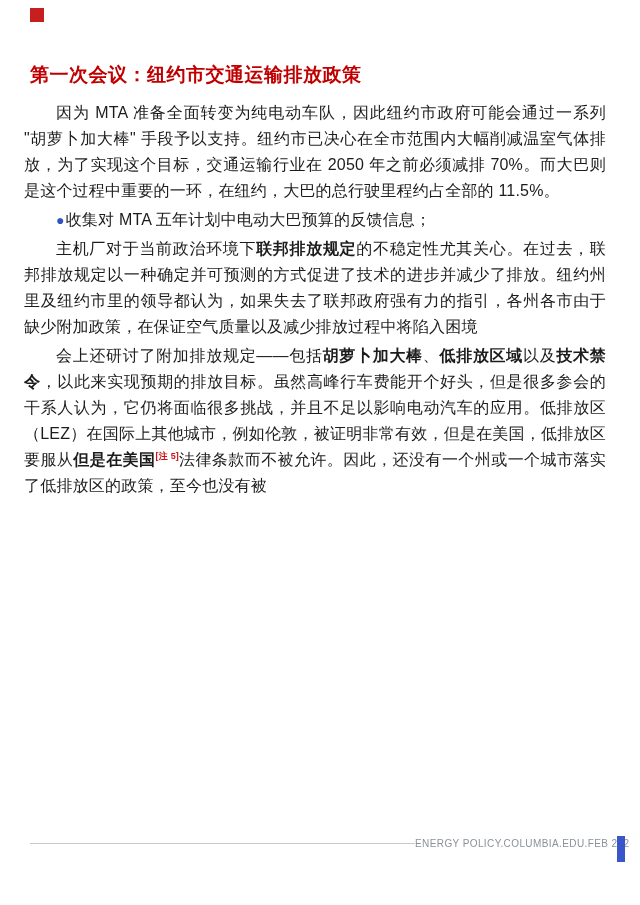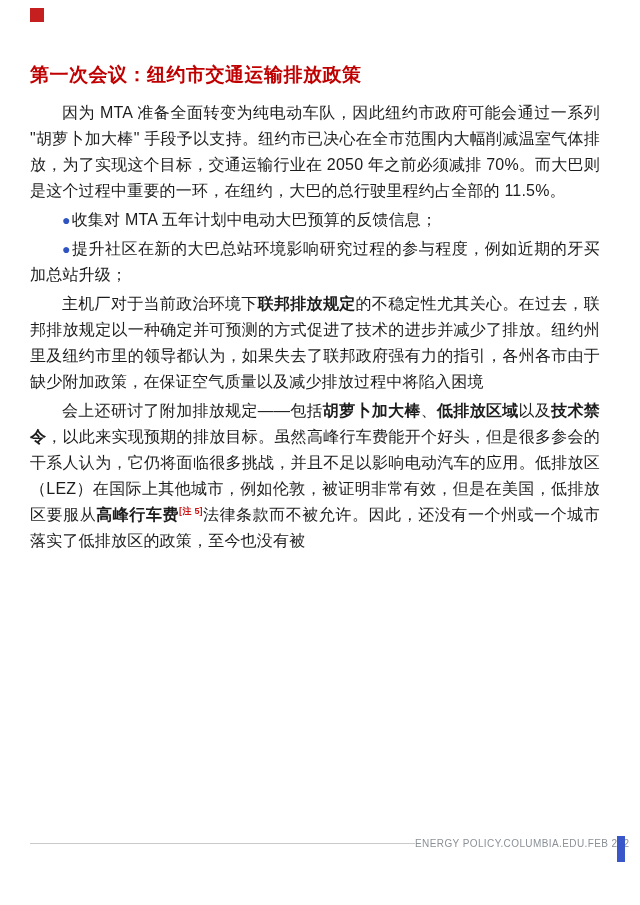--- a/index.html
+++ b/index.html
@@ -21,21 +21,21 @@
     background: var(--corner-red, #c5201f);
   }
   .doc-title {
     margin: 62px 30px 13px 30px;
     font-size: 19px;
     line-height: 25px;
     font-weight: bold;
     color: var(--title-red, #c00000);
     letter-spacing: 0.5px;
   }
-  .body-text { padding: 0 30px; }
+  .body-text { padding: 0 24px; }
   .para {
     margin: 0 0 3px 0;
     font-size: 16px;
     line-height: 26px;
     text-align: justify;
     text-indent: 2em;
     letter-spacing: 0.2px;
   }
   .para b { font-weight: bold; }
   sup.note {
@@ -92,26 +92,25 @@
 
   <div class="body-text">
 
     <p class="para">因为 MTA 准备全面转变为纯电动车队，因此纽约市政府可能会通过一系列 "胡萝卜加大棒" 手段予以支持。纽约市已决心在全市范围内大幅削减温室气体排放，为了实现这个目标，交通运输行业在 2050 年之前必须减排 70%。而大巴则是这个过程中重要的一环，在纽约，大巴的总行驶里程约占全部的 11.5%。</p>
 
 
 
     <p class="para"><span class="bullet-dot">●</span><span>收集对 MTA 五年计划中电动大巴预算的反馈信息；</span></p>
 
 
-    <p class="para"><span class="bullet-dot">●</span><span>提升社区在新的大巴总站环境影响研究过程的参与程度，例如近期的牙买加总站升级；</span></p>
 
 
     <p class="para"><span>主机厂对于当前政治环境下</span><b>联邦排放规定</b><span>的不稳定性尤其关心。在过去，联邦排放规定以一种确定并可预测的方式促进了技术的进步并减少了排放。纽约州里及纽约市里的领导都认为，如果失去了联邦政府强有力的指引，各州各市由于缺少附加政策，在保证空气质量以及减少排放过程中将陷入困境</span></p>
 
-    <p class="para"><span>会上还研讨了附加排放规定——包括</span><b>胡萝卜加大棒</b><span>、</span><b>低排放区域</b><span>以及</span><b>技术禁令</b><span>，以此来实现预期的排放目标。虽然高峰行车费能开个好头，但是很多参会的干系人认为，它仍将面临很多挑战，并且不足以影响电动汽车的应用。低排放区（LEZ）在国际上其他城市，例如伦敦，被证明非常有效，但是在美国，低排放区要服从</span><b>高峰行车费</b><sup class="note">[注 5]</sup><span>法律条款而不被允许。因此，还没有一个州或一个城市落实了低排放区的政策，至今也没有被</span></p>
+    <p class="para"><span>会上还研讨了附加排放规定——包括</span><b>胡萝卜加大棒</b><span>、</span><b>低排放区域</b><span>以及</span><b>技术禁令</b><span>，以此来实现预期的排放目标。虽然高峰行车费能开个好头，但是很多参会的干系人认为，它仍将面临很多挑战，并且不足以影响电动汽车的应用。低排放区（LEZ）在国际上其他城市，例如伦敦，被证明非常有效，但是在美国，低排放区要服从</span><b>但是在美国</b><sup class="note">[注 5]</sup><span>法律条款而不被允许。因此，还没有一个州或一个城市落实了低排放区的政策，至今也没有被</span></p>
 
   </div>
 
   <div class="footer">
     <div class="footer-rule"></div>
     <div class="footer-text">ENERGY POLICY.COLUMBIA.EDU.FEB 2020</div>
   </div>
 
   <div class="edge-bar"></div>
 

